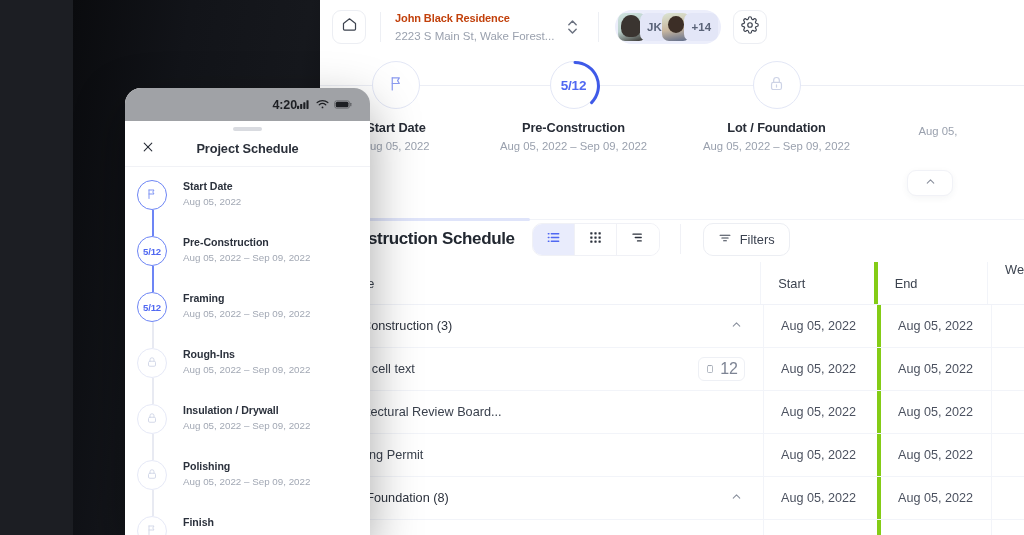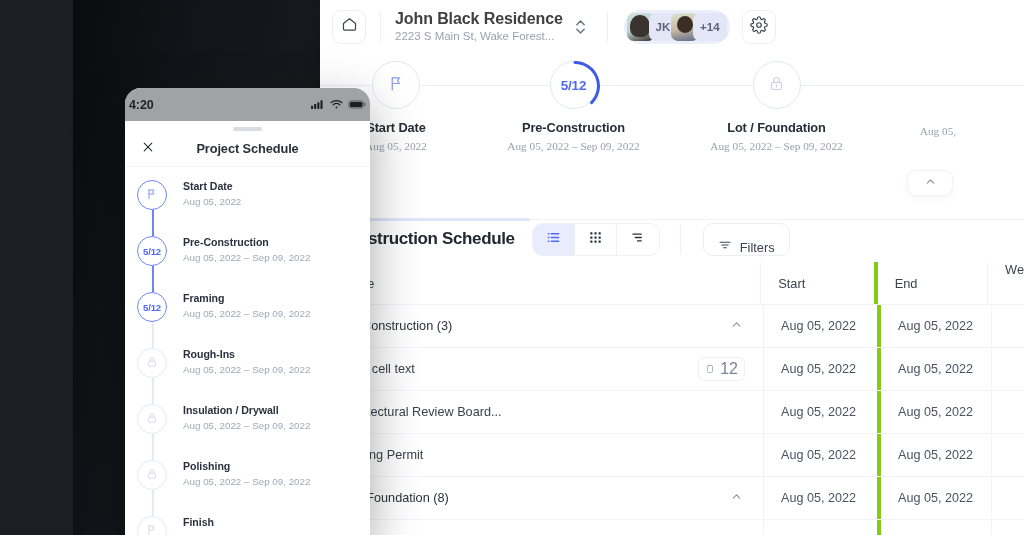--- a/index.html
+++ b/index.html
@@ -25,21 +25,21 @@
 
   
   .app-header { height:53px; display:flex; align-items:center; padding:0 12px; background:#fff; }
   .icon-btn {
     width:34px; height:34px; border:1px solid #eceef3; border-radius:9px;
     background:#fff; display:flex; align-items:center; justify-content:center; flex:none;
   }
   .hdr-divider { width:1px; height:30px; background:#edeff4; margin:0 14px; flex:none; }
   .project-block { display:flex; align-items:center; gap:10px; }
   .project-text { display:flex; flex-direction:column; justify-content:center; }
-  .project-name { font-size:16px; font-weight:700; color:#404040; letter-spacing:-.1px; line-height:17px; }
+  .project-name { font-size:11px; font-weight:700; color:#c2410c; letter-spacing:-.1px; line-height:17px; }
   .project-addr { font-size:11.5px; color:#9aa1ae; line-height:16px; margin-top:1px; }
   .stepper { width:16px; height:26px; display:flex; flex-direction:column; align-items:center; justify-content:center; }
 
   .avatar-group { display:flex; align-items:center; background:#eceefb; border-radius:17px; padding:3px; height:34px; }
   .av { width:28px; height:28px; border-radius:7px; overflow:hidden; margin-right:-6px; position:relative; flex:none; }
   .av:last-child { margin-right:0;text-align:right; }
   .av.photo1 { background:linear-gradient(160deg,#cfe3de 0%,#bcd2cd 50%,#2e2a27 100%); }
   .av.photo1:after{ content:""; position:absolute; left:3px; top:2px; width:20px; height:22px;
      border-radius:50% 50% 40% 40%; background:#3a3430; }
   .av.photo2 { background:linear-gradient(170deg,#dbe5d4 0%,#c9b79f 55%,#5d6b8a 100%); }
@@ -56,21 +56,21 @@
   .tl-line { position:absolute; left:0; right:0; top:32px; height:1px; background:#eceef5; }
   .tl-steps { position:absolute; left:0; top:0; display:flex; }
   .tl-step { width:203px; display:flex; flex-direction:column; align-items:center; position:relative; }
   .tl-step.first { width:152px; }
   .node { width:48px; height:48px; border-radius:50%; border:1px solid #e3e7f6; background:#fff;
      display:flex; align-items:center; justify-content:center; position:relative; margin-top:8px; }
   .node.active { border-color:#e3e7f6; }
   .node .ring { position:absolute; inset:-1px; }
   .node-num { font-size:13.5px; font-weight:600; color:#5068f2; letter-spacing:-.2px; }
   .tl-title { font-size:12.8px; font-weight:700; color:#272c36; margin-top:11px; letter-spacing:-.1px; white-space:nowrap; }
-  .tl-date { font-size:11.3px; color:#9aa1ae; margin-top:5px; white-space:nowrap;font-family:Liberation Serif, serif; }
+  .tl-date { font-size:11.3px; color:#9aa1ae; margin-top:5px; white-space:nowrap; }
   .tl-underline { position:absolute; left:10px; top:165px; width:200px; height:3px;
      background:#dfe4fa; border-radius:2px; }
   .tl-underline-2 { position:absolute; left:0; right:0; top:166px; height:1px; background:#f1f3f8; }
 
   
   .collapse-btn { position:absolute; right:71px; top:170px; width:46px; height:26px;
      background:#fff; border:1px solid #f1f2f7; border-radius:9px;
      display:flex; align-items:center; justify-content:center; box-shadow:0 2px 7px rgba(40,50,80,.05); }
 
   
@@ -81,21 +81,21 @@
   .vt { width:42px; display:flex; align-items:center; justify-content:center; background:#fff; border-right:1px solid #f0f1f6; }
   .vt:last-child { border-right:none; }
   .vt.active { background:#e9ecfc; }
   .tb-sep { width:1px; height:30px; background:#f0f1f6; margin-left:20px; }
   .searchbox { margin-left:20px; width:178px; height:33px; border:1px solid #eceef3; border-radius:10px;
      display:flex; align-items:center; padding:0 11px; gap:9px; }
   .searchbox input { border:none; outline:none; font-size:12.6px; color:#3a4150; width:100%;
      font-family:"Liberation Sans",sans-serif; background:transparent; }
   .searchbox input::placeholder { color:#aab0bc; }
   .filters-btn { margin-left:22px; height:33px; border:1px solid #eceef3; border-radius:10px;
-     display:flex; align-items:flex-end; gap:8px; padding:0 14px; background:#fff; }
+     display:flex; align-items:center; gap:8px; padding:0 14px; background:#fff; }
   .filters-btn span { font-size:12.8px; color:#3b4250; font-weight:400; }
 
   
   .table { position:absolute; left:0; right:0; top:262px; }
   .trow { display:flex; height:43px; align-items:center; border-bottom:1px solid #f2f4f9; }
   .thead { height:43px; border-bottom:1px solid #f0f2f8; }
   .c-phase { width:443px; padding-left:18px; display:flex; align-items:center; }
   .c-start { width:114px; padding-left:17px; border-left:1px solid #f2f4f9; height:100%; display:flex; align-items:center; }
   .c-end   { width:114px; padding-left:17px; border-left:4px solid #84cc16; height:100%; display:flex; align-items:center; }
   .c-week  { flex:1; padding-left:17px; border-left:1px solid #f2f4f9; height:100%; display:flex; align-items:flex-start; }
@@ -109,21 +109,21 @@
      border-radius:6px; padding:2px 6px; margin-right:18px; }
   .count-badge span { font-size:16px; color:#7d8494; }
 
   
   #phone {
     position:absolute; left:125px; top:88px; width:245px; height:447px;
     background:#fff; border-radius:16px 16px 0 0; overflow:hidden;
     box-shadow:0 18px 50px rgba(0,0,0,.35);
   }
   .ph-status { height:33px; background:#a0a2a6; display:flex; align-items:center;
-     padding:0 4px; justify-content:space-between; }
+     padding:0 18px; justify-content:flex-end; }
   .ph-time { font-size:12.5px; font-weight:600; color:#1d1f23; letter-spacing:-.1px; }
   .ph-icons { display:flex; align-items:center; gap:5px; }
   .ph-sheet { background:#fff; border-radius:13px 13px 0 0; margin-top:-1px; height:100%; }
   .ph-grabber { width:29px; height:4px; background:#d9dbe0; border-radius:2px; margin:7px auto 0; }
   .ph-head { height:36px; display:flex; align-items:center; padding:0 16px; position:relative;
      border-bottom:1px solid #f1f2f6; }
   .ph-title { position:absolute; left:0; right:0; text-align:center; font-size:12.8px;
      font-weight:700; color:#2a2f39; letter-spacing:-.1px; }
   .ph-list { padding:12px 0 0 0; position:relative; }
   .ph-item { display:flex; align-items:flex-start; height:56px; padding-left:12px; position:relative; }

